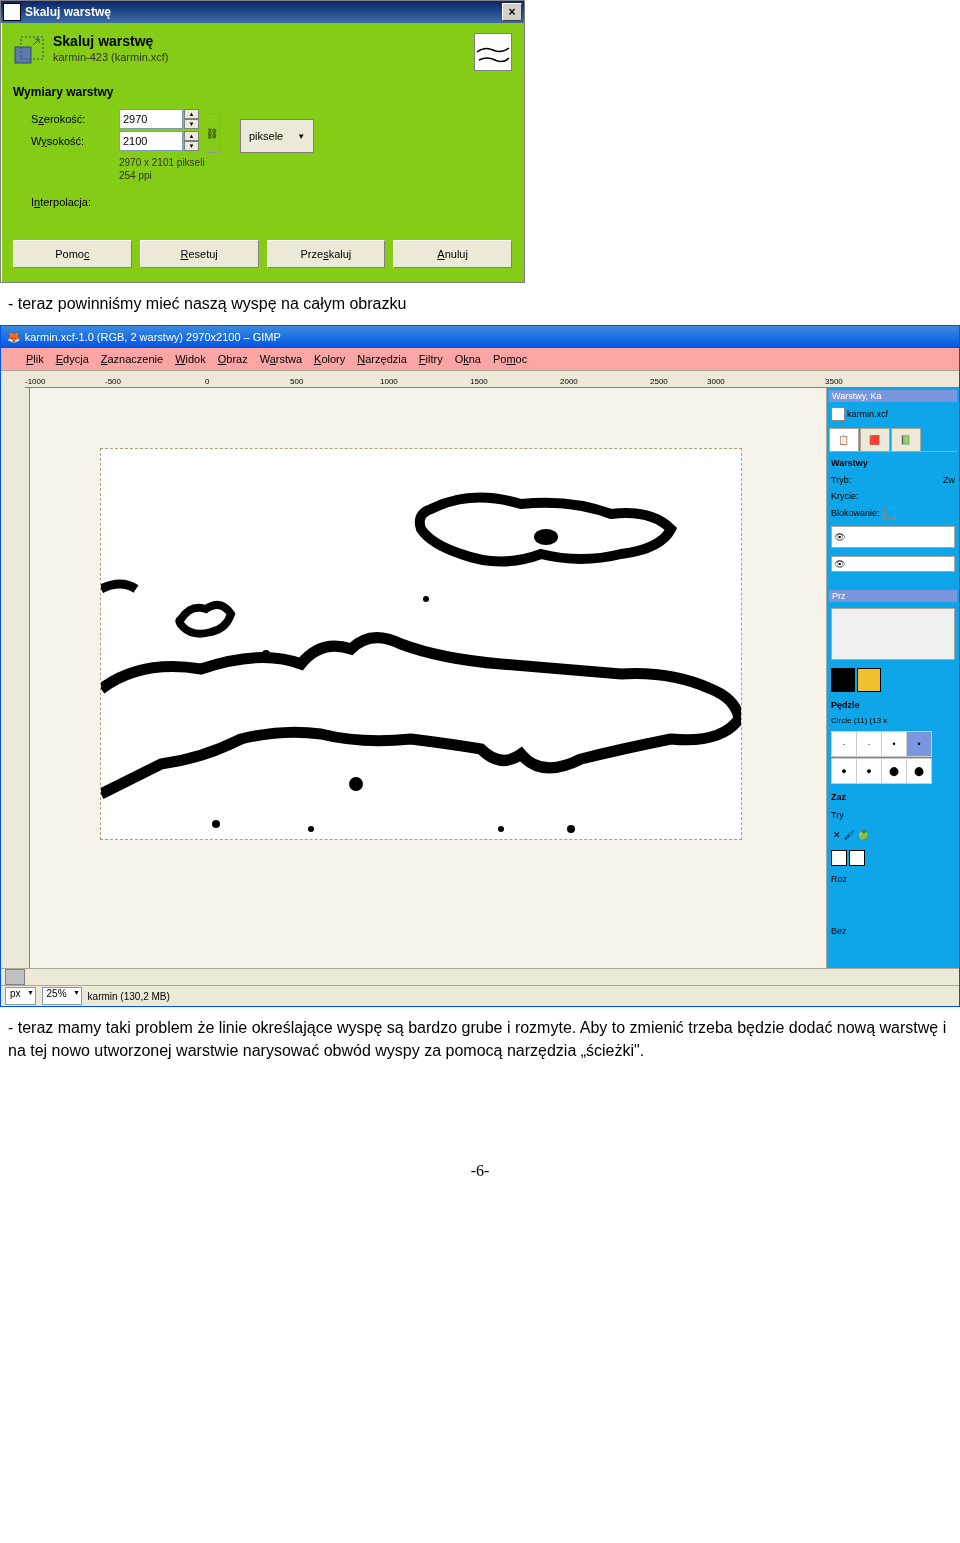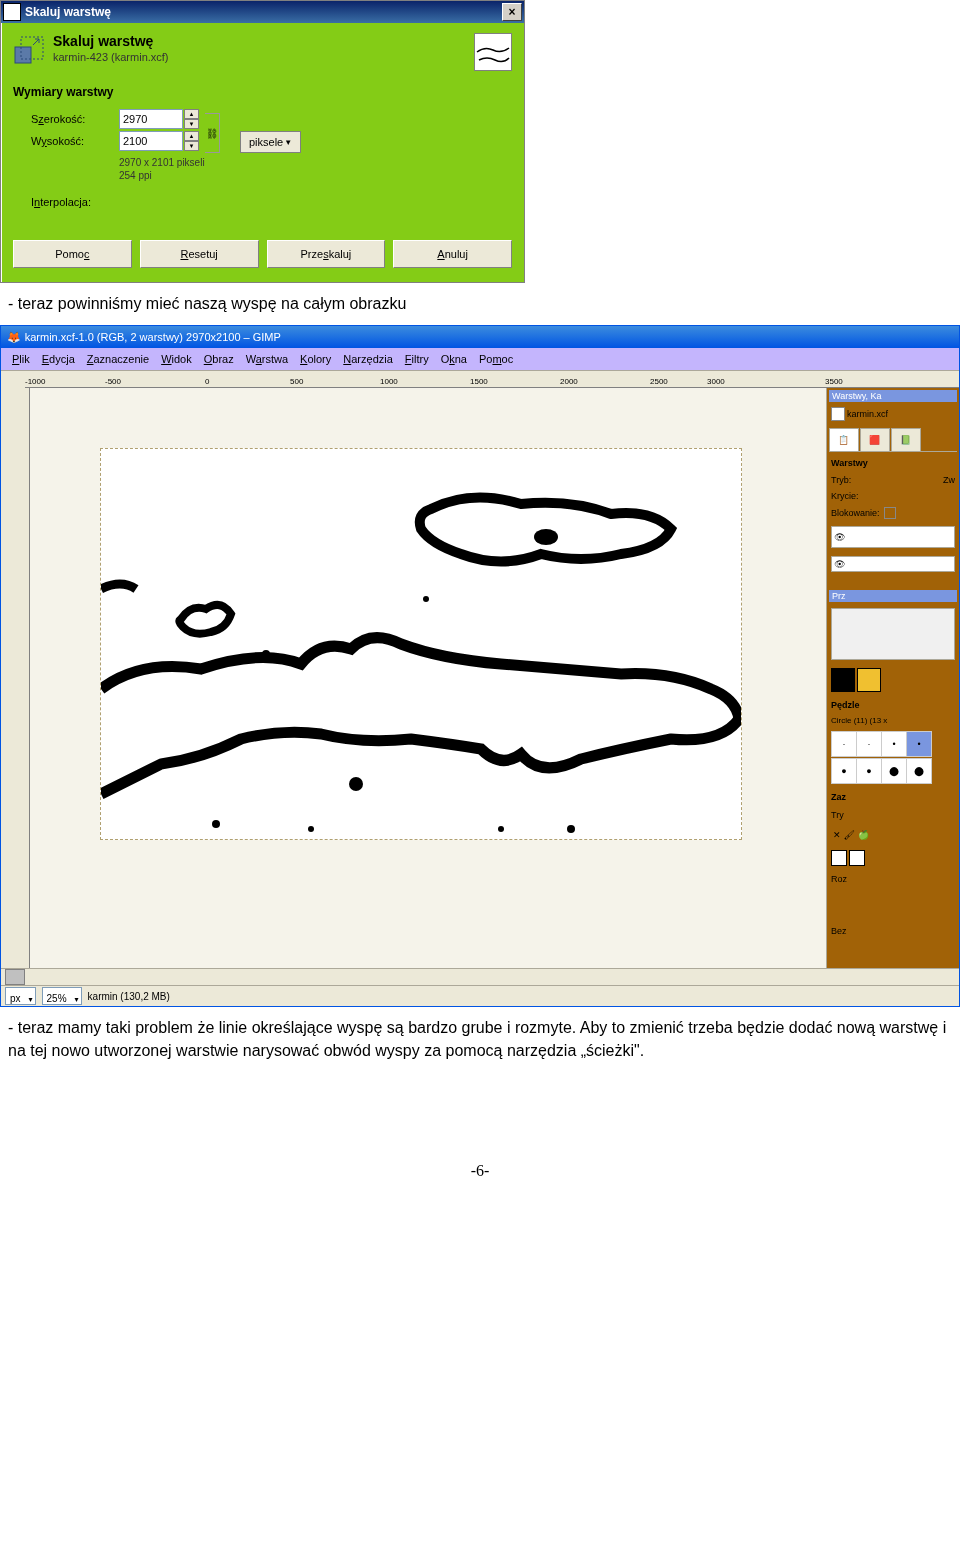--- a/index.html
+++ b/index.html
@@ -15,47 +15,47 @@
 .header-sub{font-size:11px;color:#333}
 .preview{width:36px;height:36px;border:1px solid #808080;background:#fff;flex-shrink:0}
 .section-title{font-weight:bold;font-size:12px;margin:8px 0 10px}
 .row{display:flex;align-items:center;margin-bottom:2px}
 .label{width:88px;padding-left:18px;font-size:11px}
 .label u{text-decoration:underline}
 input.num{width:56px;height:18px;border:1px solid #7f9db9;background:#fff;padding:0 3px;font-size:11px;color:#000}
 .spinner{display:flex;flex-direction:column;margin-left:1px}
 .spinner button{width:15px;height:10px;border:1px solid #808080;background:#ece9d8;padding:0;font-size:6px;line-height:6px}
 .chain{width:14px;height:38px;border:1px solid #999;border-left:none;margin-left:6px;display:flex;align-items:center;justify-content:center;font-size:10px}
-.unit-btn{margin-left:20px;height:20px;padding:0 8px;border:1px solid #808080;background:#ece9d8;font-size:11px;display:flex;align-items:center;gap:1px}
+.unit-btn{margin-left:20px;height:20px;padding:6px 8px;border:1px solid #808080;background:#ece9d8;font-size:11px;display:flex;align-items:center;gap:14px}
 .unit-btn .tri{font-size:8px}
 .info{margin-left:106px;font-size:10px;line-height:13px;color:#333;margin-top:3px;margin-bottom:14px}
 select{width:324px;height:20px;border:1px solid #7f9db9;background:#fff;font-size:11px;padding-left:3px}
 .btnbar{display:flex;gap:8px;margin-top:32px;padding-bottom:4px}
 .btnbar button{flex:1;height:28px;border:1px solid #808080;border-top-color:#fff;border-left-color:#fff;background:#ece9d8;font-size:11px}
 .btnbar button u{text-decoration:underline}
 .tutorial-text{font-family:Liberation Sans, sans-serif;font-size:16px;margin:10px 8px;line-height:1.4}
 .gimp{width:958px;border:1px solid #0054e3;margin:0;background:#ece9d8}
 .gimp-title{height:22px;background:linear-gradient(#3c8cde,#0054e3);color:#fff;font-size:11px;display:flex;align-items:center;padding:0 6px}
-.menubar{display:flex;gap:2px;padding:3px 6px;font-size:11px;background:#c4b5fd;border-bottom:1px solid #aca899}
+.menubar{display:flex;gap:2px;padding:3px 20px;font-size:11px;background:#fca5a5;border-bottom:1px solid #aca899}
 .menubar span{padding:2px 5px}
 .menubar span u{text-decoration:underline}
 .ruler-h{height:16px;background:#ece9d8;border-bottom:1px solid #808080;display:flex;align-items:flex-end;font-size:8px;position:relative;margin-left:24px}
 .ruler-h span{position:absolute;bottom:1px}
 .main-area{display:flex;height:580px}
 .ruler-v{width:16px;background:#ece9d8;border-right:1px solid #808080;margin-left:12px}
 .canvas-wrap{flex:1;background:#f5f3ea;overflow:hidden;position:relative;display:flex;align-items:flex-start;padding:60px 0 0 70px}
 .canvas{width:640px;height:390px;background:#fff;border:1px dashed #b0a070;position:relative}
-.right-docks{width:128px;background:#a16207;border-left:1px solid #aca899;font-size:9px;padding:2px;display:flex;flex-direction:column;gap:4px}
+.right-docks{width:128px;background:#0ea5e9;border-left:1px solid #aca899;font-size:9px;padding:2px;display:flex;flex-direction:column;gap:4px}
 .dock-title{background:#7a96df;color:#fff;padding:1px 3px;font-size:9px}
 .dock-row{display:flex;align-items:center;gap:2px;padding:1px 2px}
 .dock-tabs{display:flex;border-bottom:1px solid #aca899;padding-top:2px}
 .dock-tabs .tab{width:28px;height:22px;border:1px solid #aca899;border-bottom:none;margin-right:1px;display:flex;align-items:center;justify-content:center;background:#ece9d8}
 .swatch{width:22px;height:22px;border:1px solid #000}
 .statusbar{height:20px;display:flex;align-items:center;font-size:10px;border-top:1px solid #aca899;padding:0 4px;gap:6px}
-.statusbar .combo{border:1px solid #7f9db9;background:#fff;padding:0 14px 0 4px;height:16px;display:flex;align-items:flex-end;position:relative}
+.statusbar .combo{border:1px solid #7f9db9;background:#fff;padding:0 14px 0 4px;height:16px;display:flex;align-items:flex-start;position:relative}
 .statusbar .combo::after{content:'▾';position:absolute;right:2px;font-size:8px}
 .scrollbar-h{height:16px;background:#ece9d8;border-top:1px solid #aca899;display:flex;align-items:center}
 .scrollbar-h .thumb{width:18px;height:14px;background:#c0c0c0;border:1px solid #808080;margin-left:4px}
 .pagenum{text-align:center;font-family:'Times New Roman',serif;font-size:16px;margin-top:100px}
 .brushgrid{display:grid;grid-template-columns:repeat(4,24px);gap:1px;padding:2px}
 .brushgrid div{width:24px;height:24px;border:1px solid #ccc;background:#fff;display:flex;align-items:center;justify-content:center}
 </style>
 </head>
 <body>
 

